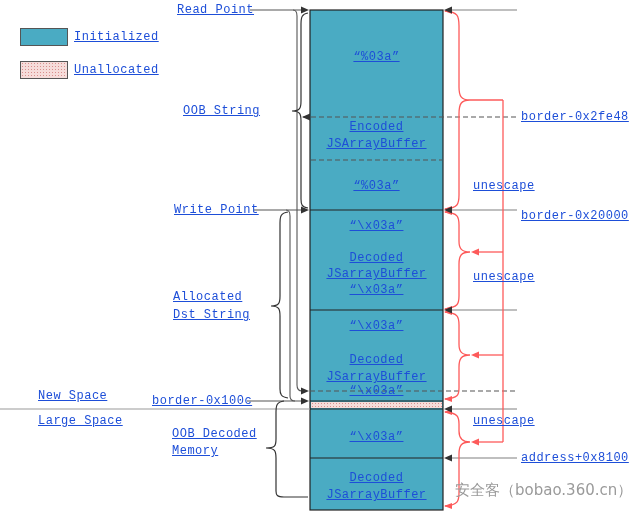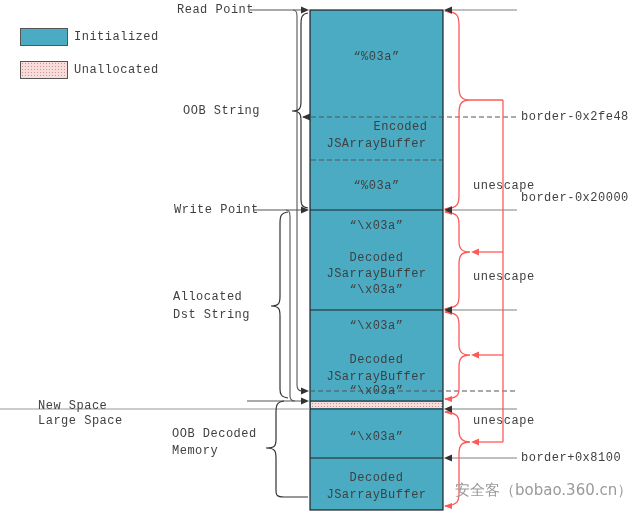--- a/index.html
+++ b/index.html
@@ -1,19 +1,19 @@
 <!DOCTYPE html>
 <html><head>
 <meta charset="utf-8">
 <style>
   html,body{margin:0;padding:0;background:#fff;}
   #stage{position:relative;width:631px;height:516px;background:#fff;overflow:hidden;
          font-family:"Liberation Mono","DejaVu Sans Mono",monospace;}
   .t{position:absolute;white-space:nowrap;font:12px/14px "Liberation Mono","DejaVu Sans Mono",monospace;
-     color:#404040;letter-spacing:0.5px;}
+     color:#1d4ed8;letter-spacing:0.5px;text-decoration:underline;}
   .coltext{position:absolute;left:310px;width:133px;text-align:center;}
   .swatch{position:absolute;border:1px solid #555;box-sizing:border-box;}
   .teal-fill{background:#4aabc3;}
   .pink-fill{background-color:#f6dcda;
     background-image:radial-gradient(#d98f8d 0.8px, rgba(0,0,0,0) 0.9px);
     background-size:3px 3px;}
   .layer{position:absolute;left:0;top:0;}
   .wm{position:absolute;font:15px/18px "DejaVu Sans","Liberation Sans",sans-serif;color:#9a9a9a;white-space:nowrap;}
   svg{pointer-events:none;}
 </style>
@@ -111,35 +111,36 @@
   <div class="swatch teal-fill" style="left:20px;top:28px;width:48px;height:18px;"></div>
   <div class="t" style="left:74px;top:30px;">Initialized</div>
   <div class="swatch pink-fill" style="left:20px;top:61px;width:48px;height:18px;"></div>
   <div class="t" style="left:74px;top:63px;">Unallocated</div>
 
   <div class="t" style="left:177px;top:3px;">Read Point</div>
   <div class="t" style="left:183px;top:104px;">OOB String</div>
   <div class="t" style="left:174px;top:203px;">Write Point</div>
   <div class="t" style="left:173px;top:290px;">Allocated</div>
   <div class="t" style="left:173px;top:308px;">Dst String</div>
-  <div class="t" style="left:38px;top:399px;">New Space</div>
+  <div class="t" style="left:38px;top:389px;">New Space</div>
+  <div class="t" style="left:152px;top:394px;">border-0x100c</div>
   <div class="t" style="left:38px;top:414px;">Large Space</div>
   <div class="t" style="left:172px;top:427px;">OOB Decoded</div>
   <div class="t" style="left:172px;top:444px;">Memory</div>
 
   <div class="t" style="left:521px;top:110px;">border-0x2fe48</div>
-  <div class="t" style="left:521px;top:191px;">border-0x20000</div>
-  <div class="t" style="left:521px;top:451px;">border+0x8100</div>
+  <div class="t" style="left:521px;top:209px;">border-0x20000</div>
+  <div class="t" style="left:521px;top:451px;">address+0x8100</div>
 
   <div class="t" style="left:473px;top:179px;">unescape</div>
   <div class="t" style="left:473px;top:270px;">unescape</div>
   <div class="t" style="left:473px;top:414px;">unescape</div>
 
   <div class="t coltext" style="top:50px;">“%03a”</div>
-  <div class="t coltext" style="top:120px;padding-left:24px;">Encoded</div>
+  <div class="t coltext" style="top:120px;">Encoded</div>
   <div class="t coltext" style="top:137px;">JSArrayBuffer</div>
   <div class="t coltext" style="top:179px;">“%03a”</div>
   <div class="t coltext" style="top:219px;">“\x03a”</div>
   <div class="t coltext" style="top:251px;">Decoded</div>
   <div class="t coltext" style="top:267px;">JSarrayBuffer</div>
   <div class="t coltext" style="top:283px;">“\x03a”</div>
   <div class="t coltext" style="top:319px;">“\x03a”</div>
   <div class="t coltext" style="top:353px;">Decoded</div>
   <div class="t coltext" style="top:370px;">JSarrayBuffer</div>
   <div class="t coltext" style="top:384px;">“\x03a”</div>

